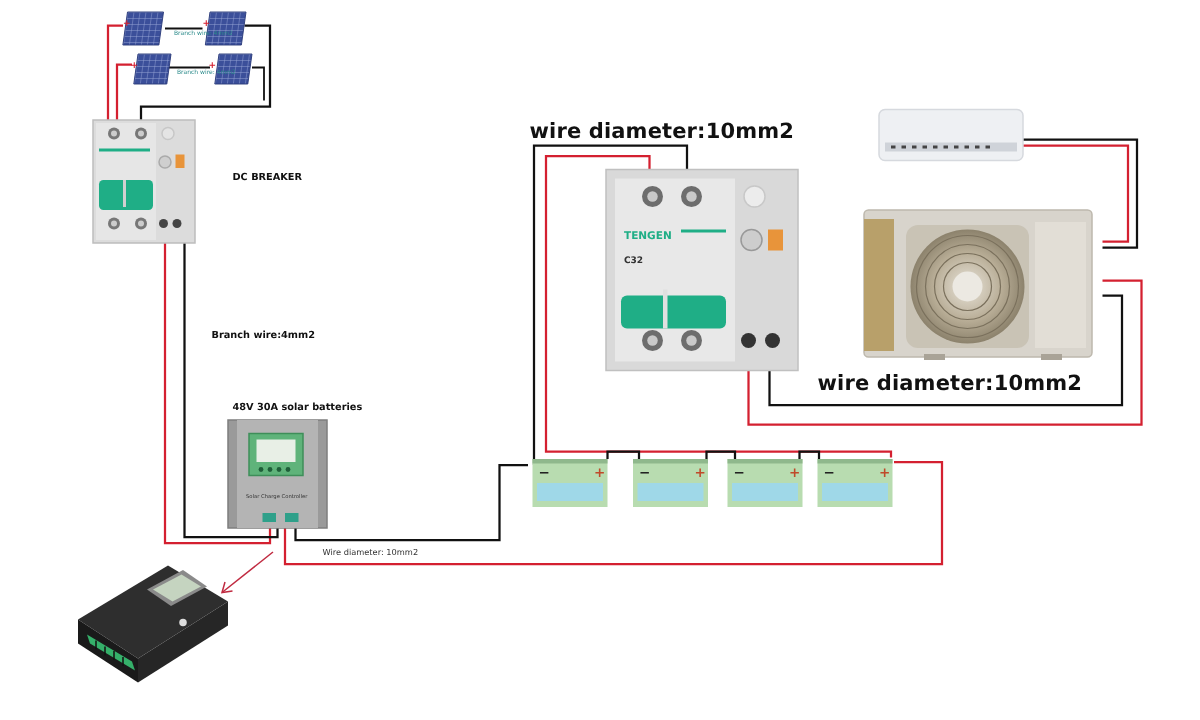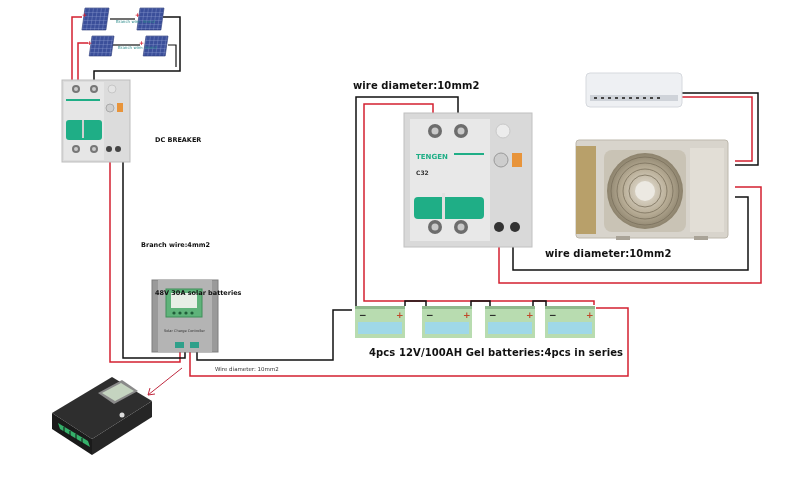--- a/index.html
+++ b/index.html
@@ -1,20 +1,20 @@
 <!DOCTYPE html>
 <html><head>
 <meta charset="utf-8">
 <style>
   html, body { margin:0; padding:0; background:#ffffff; }
   body { width:800px; height:480px; position:relative; overflow:hidden; font-family:"DejaVu Sans", sans-serif; }
   #stage { position:absolute; left:0; top:0; width:800px; height:480px; }
   .lbl { position:absolute; color:#111; white-space:nowrap; font-weight:bold; }
-  .lbl-sm { font-size:6.5px;margin-top:22px; }
-  .lbl-md { font-size:10px; letter-spacing:0.1px; }
+  .lbl-sm { font-size:6.5px; }
+  .lbl-md { font-size:14px; letter-spacing:0.1px; }
   .lbl-tiny { font-size:4px; font-weight:normal; color:#2a8a8a; }
   .lbl-wire-small { font-size:5.5px; font-weight:normal; color:#333; }
 </style>
 </head>
 <body>
 
 <div id="stage">
 <svg width="800" height="480" viewBox="0 0 800 480" xmlns="http://www.w3.org/2000/svg">
   <defs>
     <pattern id="cells" width="4" height="4" patternUnits="userSpaceOnUse">
@@ -227,14 +227,13 @@
 
 <div class="lbl lbl-tiny" style="left:116px;top:19px;">Branch wire: 4mm2</div>
 <div class="lbl lbl-tiny" style="left:118px;top:45px;">Branch wire: 4mm2</div>
 <div class="lbl lbl-sm" style="left:155px;top:114px;">DC BREAKER</div>
 <div class="lbl lbl-sm" style="left:141px;top:219px;text-align:right;">Branch wire:4mm2</div>
 <div class="lbl lbl-sm" style="left:155px;top:267px;">48V 30A solar batteries</div>
 <div class="lbl" style="left:164px;top:329px;font-size:3.5px;font-weight:normal;color:#333;">Solar Charge Controller</div>
 <div class="lbl lbl-md" style="left:353px;top:80px;">wire diameter:10mm2</div>
 <div class="lbl lbl-md" style="left:545px;top:248px;">wire diameter:10mm2</div>
 <div class="lbl lbl-wire-small" style="left:215px;top:366px;">Wire diameter: 10mm2</div>
-<div class="lbl lbl-md" style="left:369px;top:347px;">4pcs 12V/100AH Gel batteries:4pcs in series</div>
 </div>
 
 </body></html>

